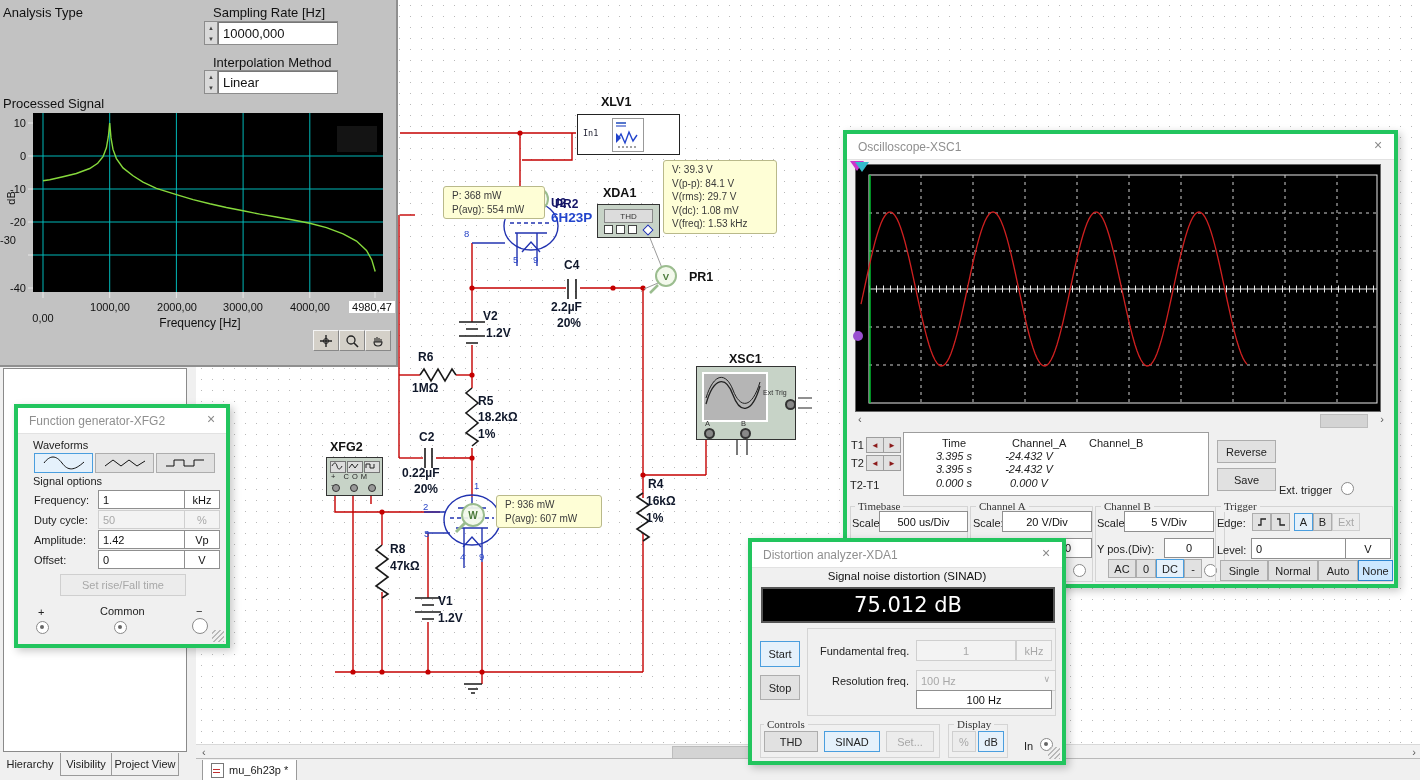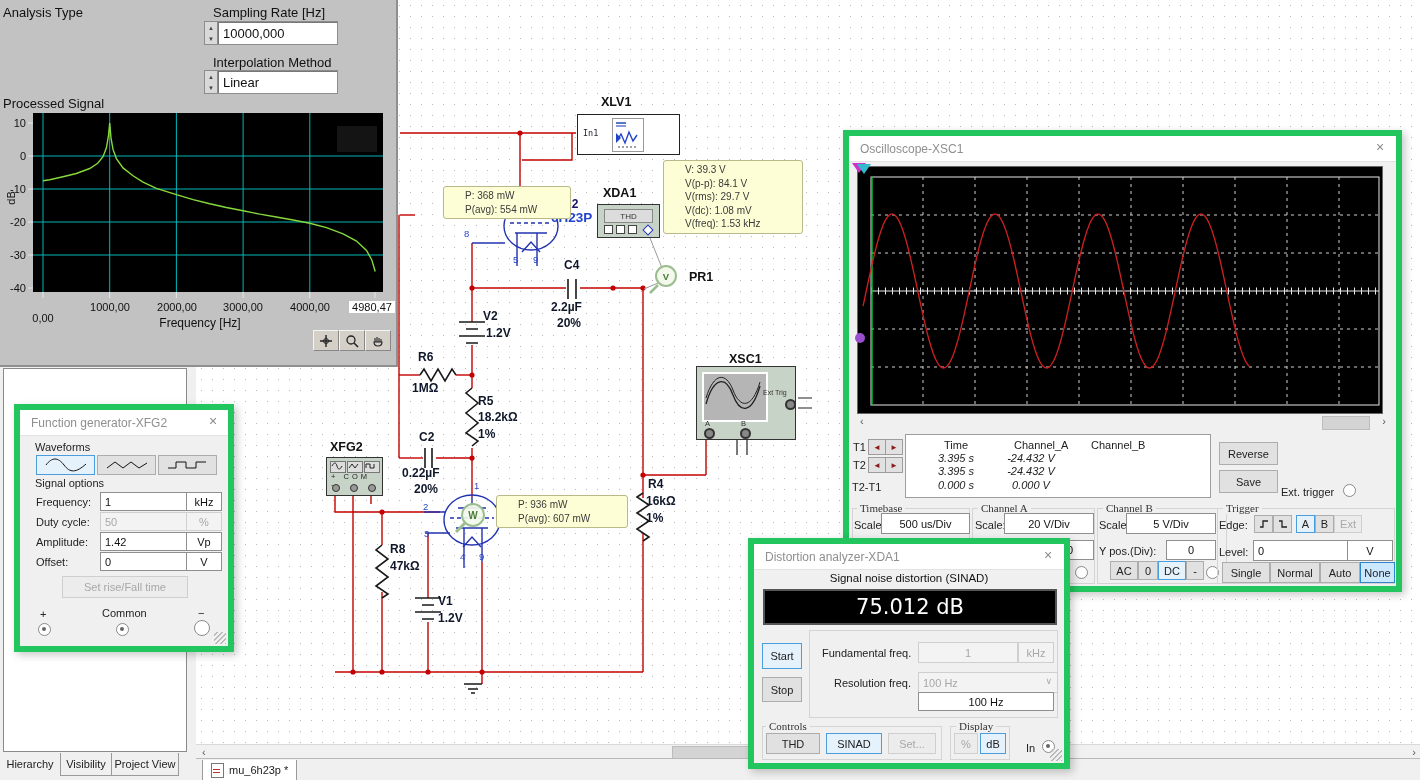--- a/index.html
+++ b/index.html
@@ -3,21 +3,21 @@
 <meta charset="utf-8">
 <style>
   html,body{margin:0;padding:0;width:1420px;height:780px;overflow:hidden;
     font-family:"Liberation Sans",sans-serif;background:#f0f0f0;position:relative;}
   #app{position:absolute;inset:0;width:1420px;height:780px;}
   .abs{position:absolute;}
   
   #canvas{position:absolute;left:196px;top:0;width:1224px;height:744px;background:#ffffff;
     background-image:radial-gradient(circle,#b9b9b9 0.9px,transparent 1px);background-size:11px 11px;}
   
-  .win{position:absolute;background:#f0f0f0;border:6px solid #22c55e;box-shadow:3px 3px 8px rgba(0,0,0,.22);}
+  .win{position:absolute;background:#f0f0f0;border:4px solid #22c55e;box-shadow:3px 3px 8px rgba(0,0,0,.22);}
   .titlebar{position:absolute;left:0;top:0;right:0;height:25px;background:#ffffff;border-bottom:1px solid #e2e2e2;}
   .title{position:absolute;left:11px;top:6px;font-size:12px;color:#8f8f8f;}
   .close-x{position:absolute;top:3px;width:20px;height:19px;text-align:center;font-size:14px;color:#8a8a8a;cursor:default;}
   .btn{position:absolute;background:#e1e1e1;border:1px solid #adadad;font-size:11px;color:#222;
     display:flex;align-items:center;justify-content:center;}
   .btn.sel{background:#e5f1fb;border:1px solid #4a9ede;}
   .btn.filled{background:#cce8ff;border:1px solid #2e86cf;}
   .btn.dis{color:#a8a8a8;background:#ececec;border:1px solid #cfcfcf;}
   .inp{position:absolute;background:#fff;border:1px solid #8f8f8f;font-size:11px;color:#111;
     display:flex;align-items:center;padding-left:4px;}
@@ -38,21 +38,21 @@
   .spin{position:absolute;width:12px;height:22px;background:#d9d9d9;border:1px solid #8c8c8c;
     display:flex;flex-direction:column;align-items:center;justify-content:space-around;font-size:6px;color:#444;}
   .ticktext{position:absolute;font-size:11px;color:#111;}
   .lv-tool{position:absolute;width:24px;height:19px;background:#d4d0c8;border:1px solid #888;
     border-top-color:#f4f4f4;border-left-color:#f4f4f4;display:flex;align-items:center;justify-content:center;}
   
   .cmp{position:absolute;font-size:12px;font-weight:bold;color:#0f172a;white-space:nowrap;}
   .pin{position:absolute;font-size:9.5px;color:#2a46c8;}
   .refdes{position:absolute;font-size:12.5px;font-weight:bold;color:#111;white-space:nowrap;}
   .ylabel{position:absolute;background:#fefed6;border:1px solid #b9b98a;border-radius:3px;
-    font-size:10px;color:#3a3a3a;line-height:13.5px;padding:2px 21px;z-index:3;}
+    font-size:10px;color:#3a3a3a;line-height:13.5px;padding:2px 8px;z-index:3;}
   
   .hdrcell{position:absolute;font-size:11px;color:#222;}
   .cellv{position:absolute;font-size:11px;color:#222;text-align:center;font-style:italic;}
   .tbtn{position:absolute;width:16px;height:14px;background:#e1e1e1;border:1px solid #9d9d9d;
     font-size:8px;color:#8b1a1a;display:flex;align-items:center;justify-content:center;}
   .sb{position:absolute;background:#f0f0f0;}
   .sb .arrow{position:absolute;top:1px;font-size:11px;color:#5a5a5a;}
   .thumb{position:absolute;background:#d4d4d4;border:1px solid #bdbdbd;}
   
   #toolbox{position:absolute;left:0;top:365px;width:190px;height:415px;background:#f0f0f0;}
@@ -338,21 +338,21 @@
           <line x1="0" y1="147" x2="5" y2="147"></line>
           <line x1="0" y1="180" x2="5" y2="180"></line>
       </g>
       <polyline id="spec-line" points="15.0,72.8 21.7,71.8 35.0,68.8 48.3,65.5 61.7,60.5 69.7,55.3 75.0,48.7 78.4,39.8 80.4,28.2 81.7,15.0 83.0,29.9 85.0,41.4 88.4,50.6 95.0,59.9 105.0,67.8 115.0,74.1 128.4,80.3 148.4,86.6 165.1,91.6 181.8,95.8 198.4,99.5 215.1,102.8 231.8,106.1 248.4,109.0 265.1,112.0 281.8,115.3 298.5,119.6 315.1,125.9 328.5,133.1 338.5,142.4 343.8,151.9 347.2,163.5" fill="none" stroke="#86d93c" stroke-width="1.4"></polyline>
     </svg>
 
     <div class="ticktext" style="left:0px;top:117px;width:26px;text-align:right">10</div>
     <div class="ticktext" style="left:0px;top:150px;width:26px;text-align:right">0</div>
     <div class="ticktext" style="left:0px;top:183px;width:26px;text-align:right">-10</div>
     <div class="ticktext" style="left:0px;top:216px;width:26px;text-align:right">-20</div>
-    <div class="ticktext" style="left:0px;top:249px;width:26px;text-align:right">-30</div>
+    <div class="ticktext" style="left:0px;top:234px;width:26px;text-align:left">-30</div>
     <div class="ticktext" style="left:0px;top:282px;width:26px;text-align:right">-40</div>
     <div class="ticktext" style="left:25px;top:312px;width:36px;text-align:center">0,00</div>
     <div class="ticktext" style="left:83px;top:301px;width:54px;text-align:center">1000,00</div>
     <div class="ticktext" style="left:150px;top:301px;width:54px;text-align:center">2000,00</div>
     <div class="ticktext" style="left:216px;top:301px;width:54px;text-align:center">3000,00</div>
     <div class="ticktext" style="left:283px;top:301px;width:54px;text-align:center">4000,00</div>
     <div class="ticktext" style="left:349px;top:301px;width:46px;text-align:center;background:#fff">4980,47</div>
     <div class="ticktext" style="left:4px;top:192px;transform:rotate(-90deg)">dB</div>
     <div class="ticktext" style="left:120px;top:316px;width:160px;text-align:center;font-size:12px">Frequency [Hz]</div>
 

